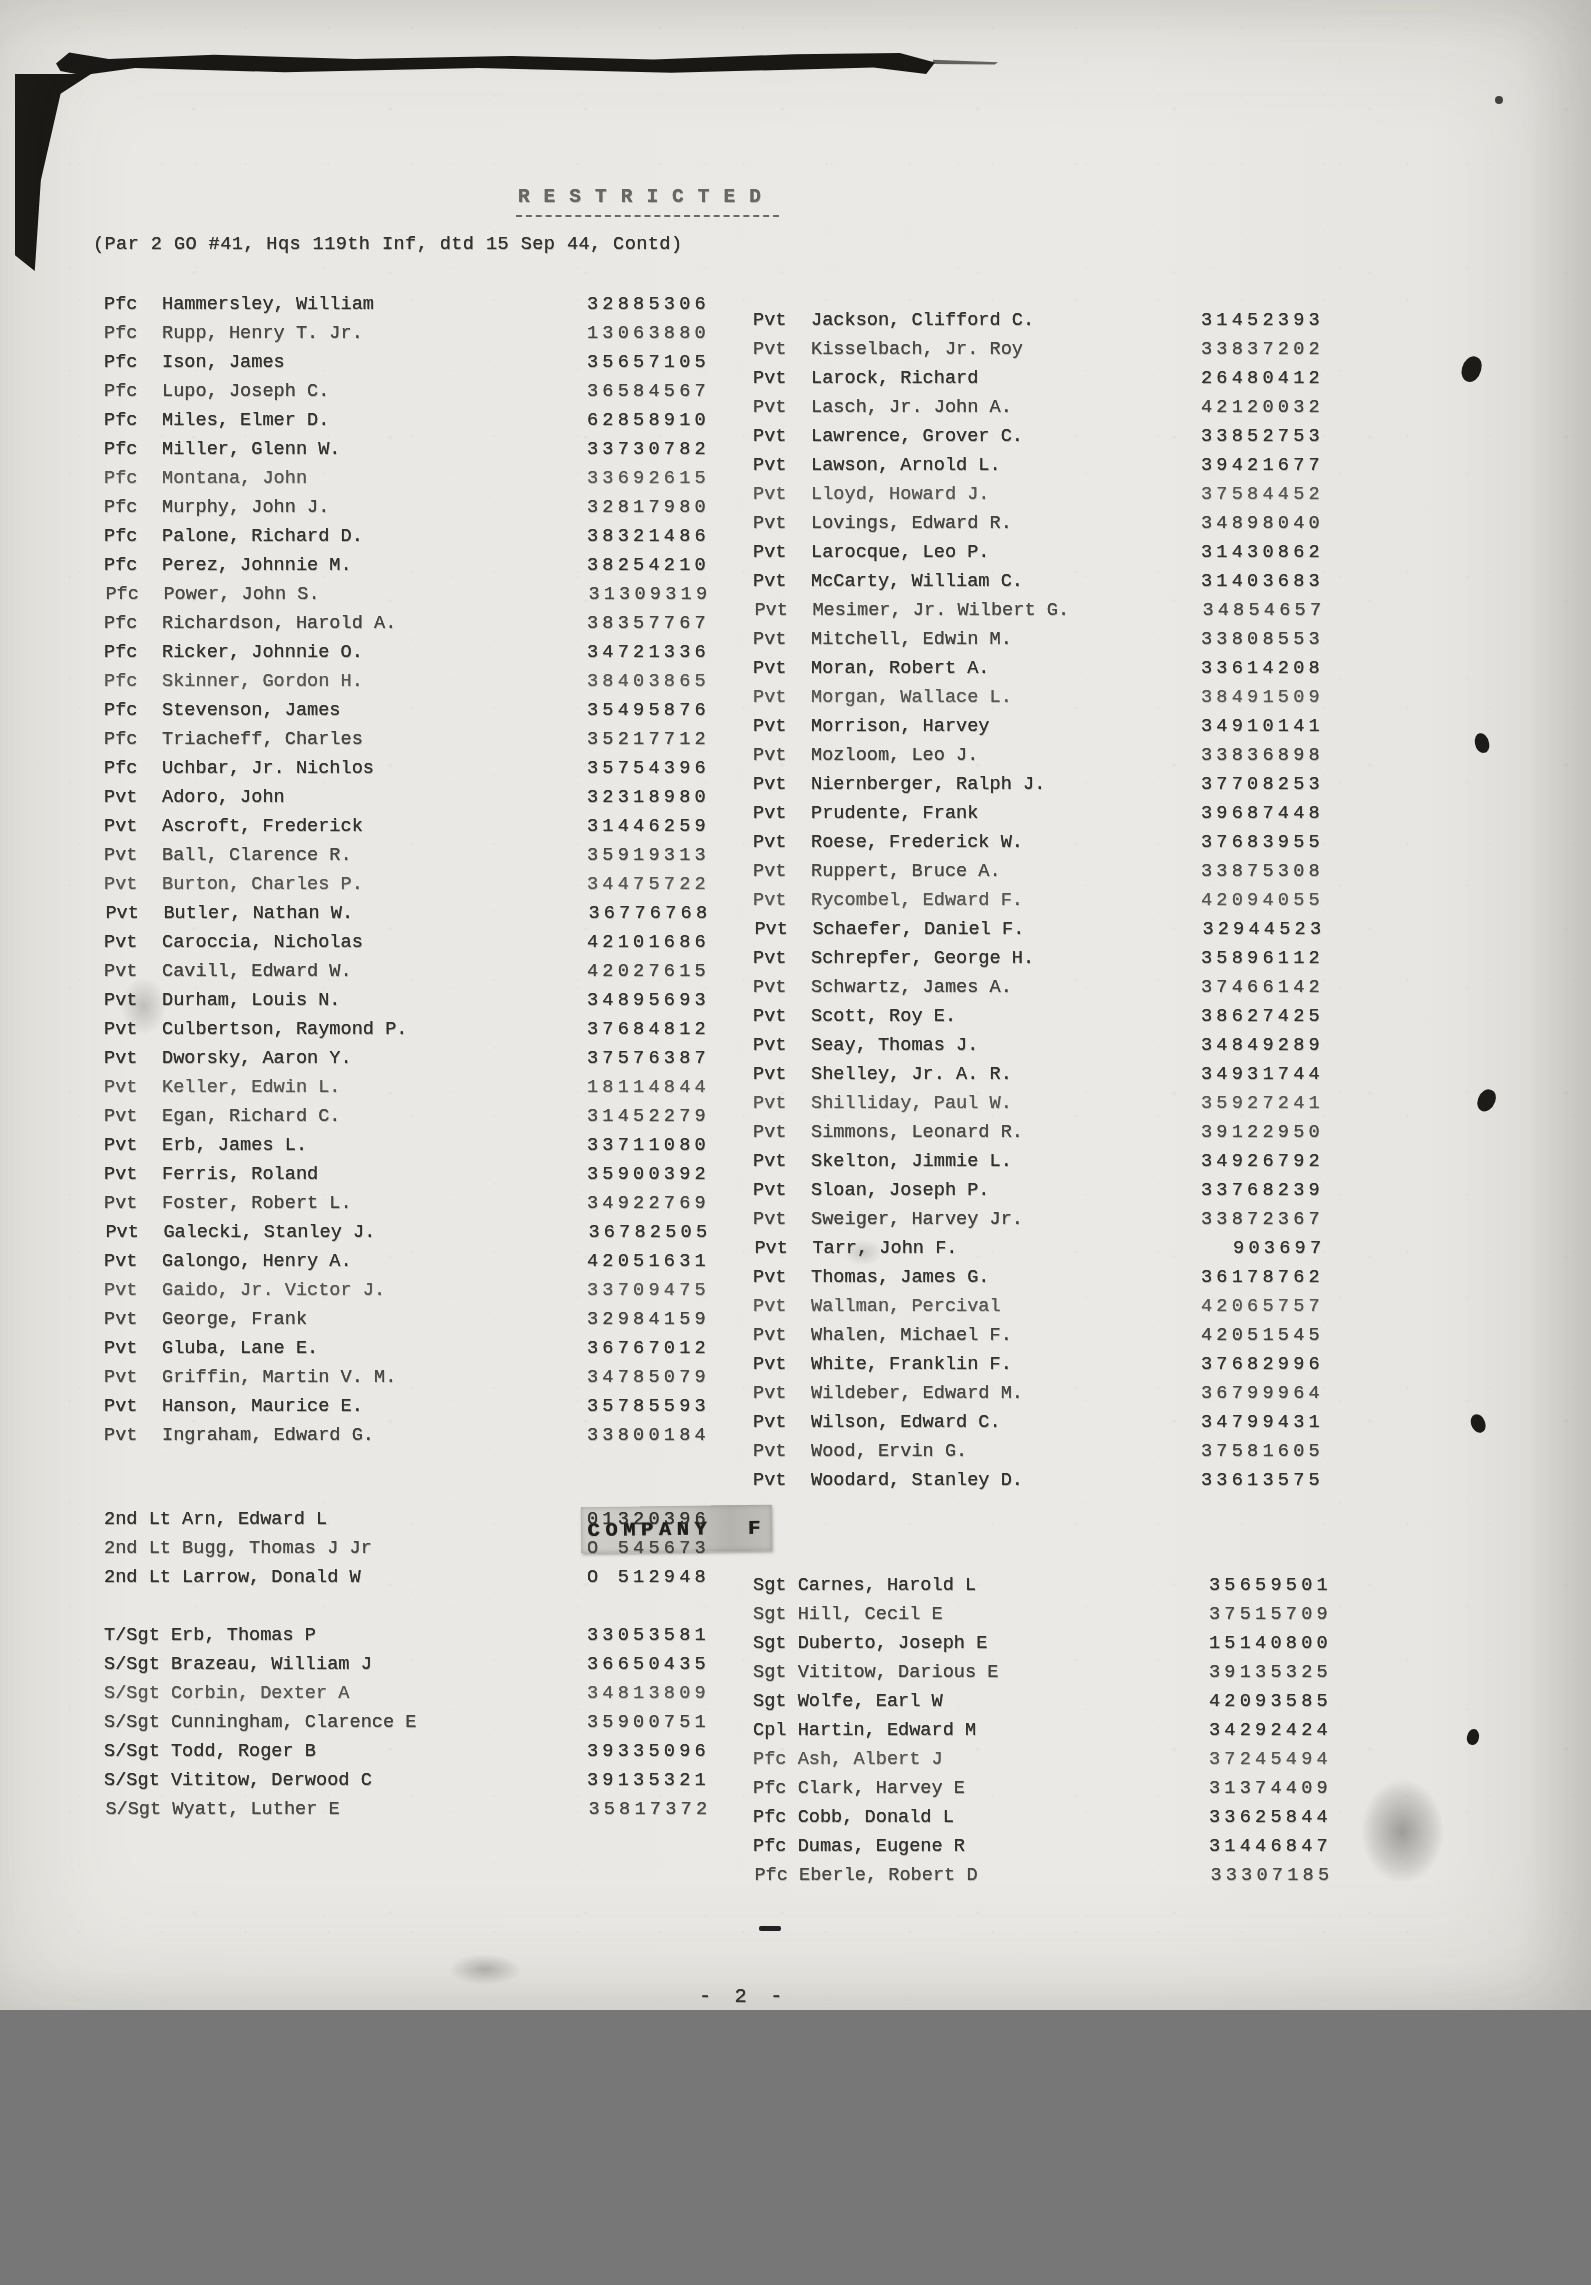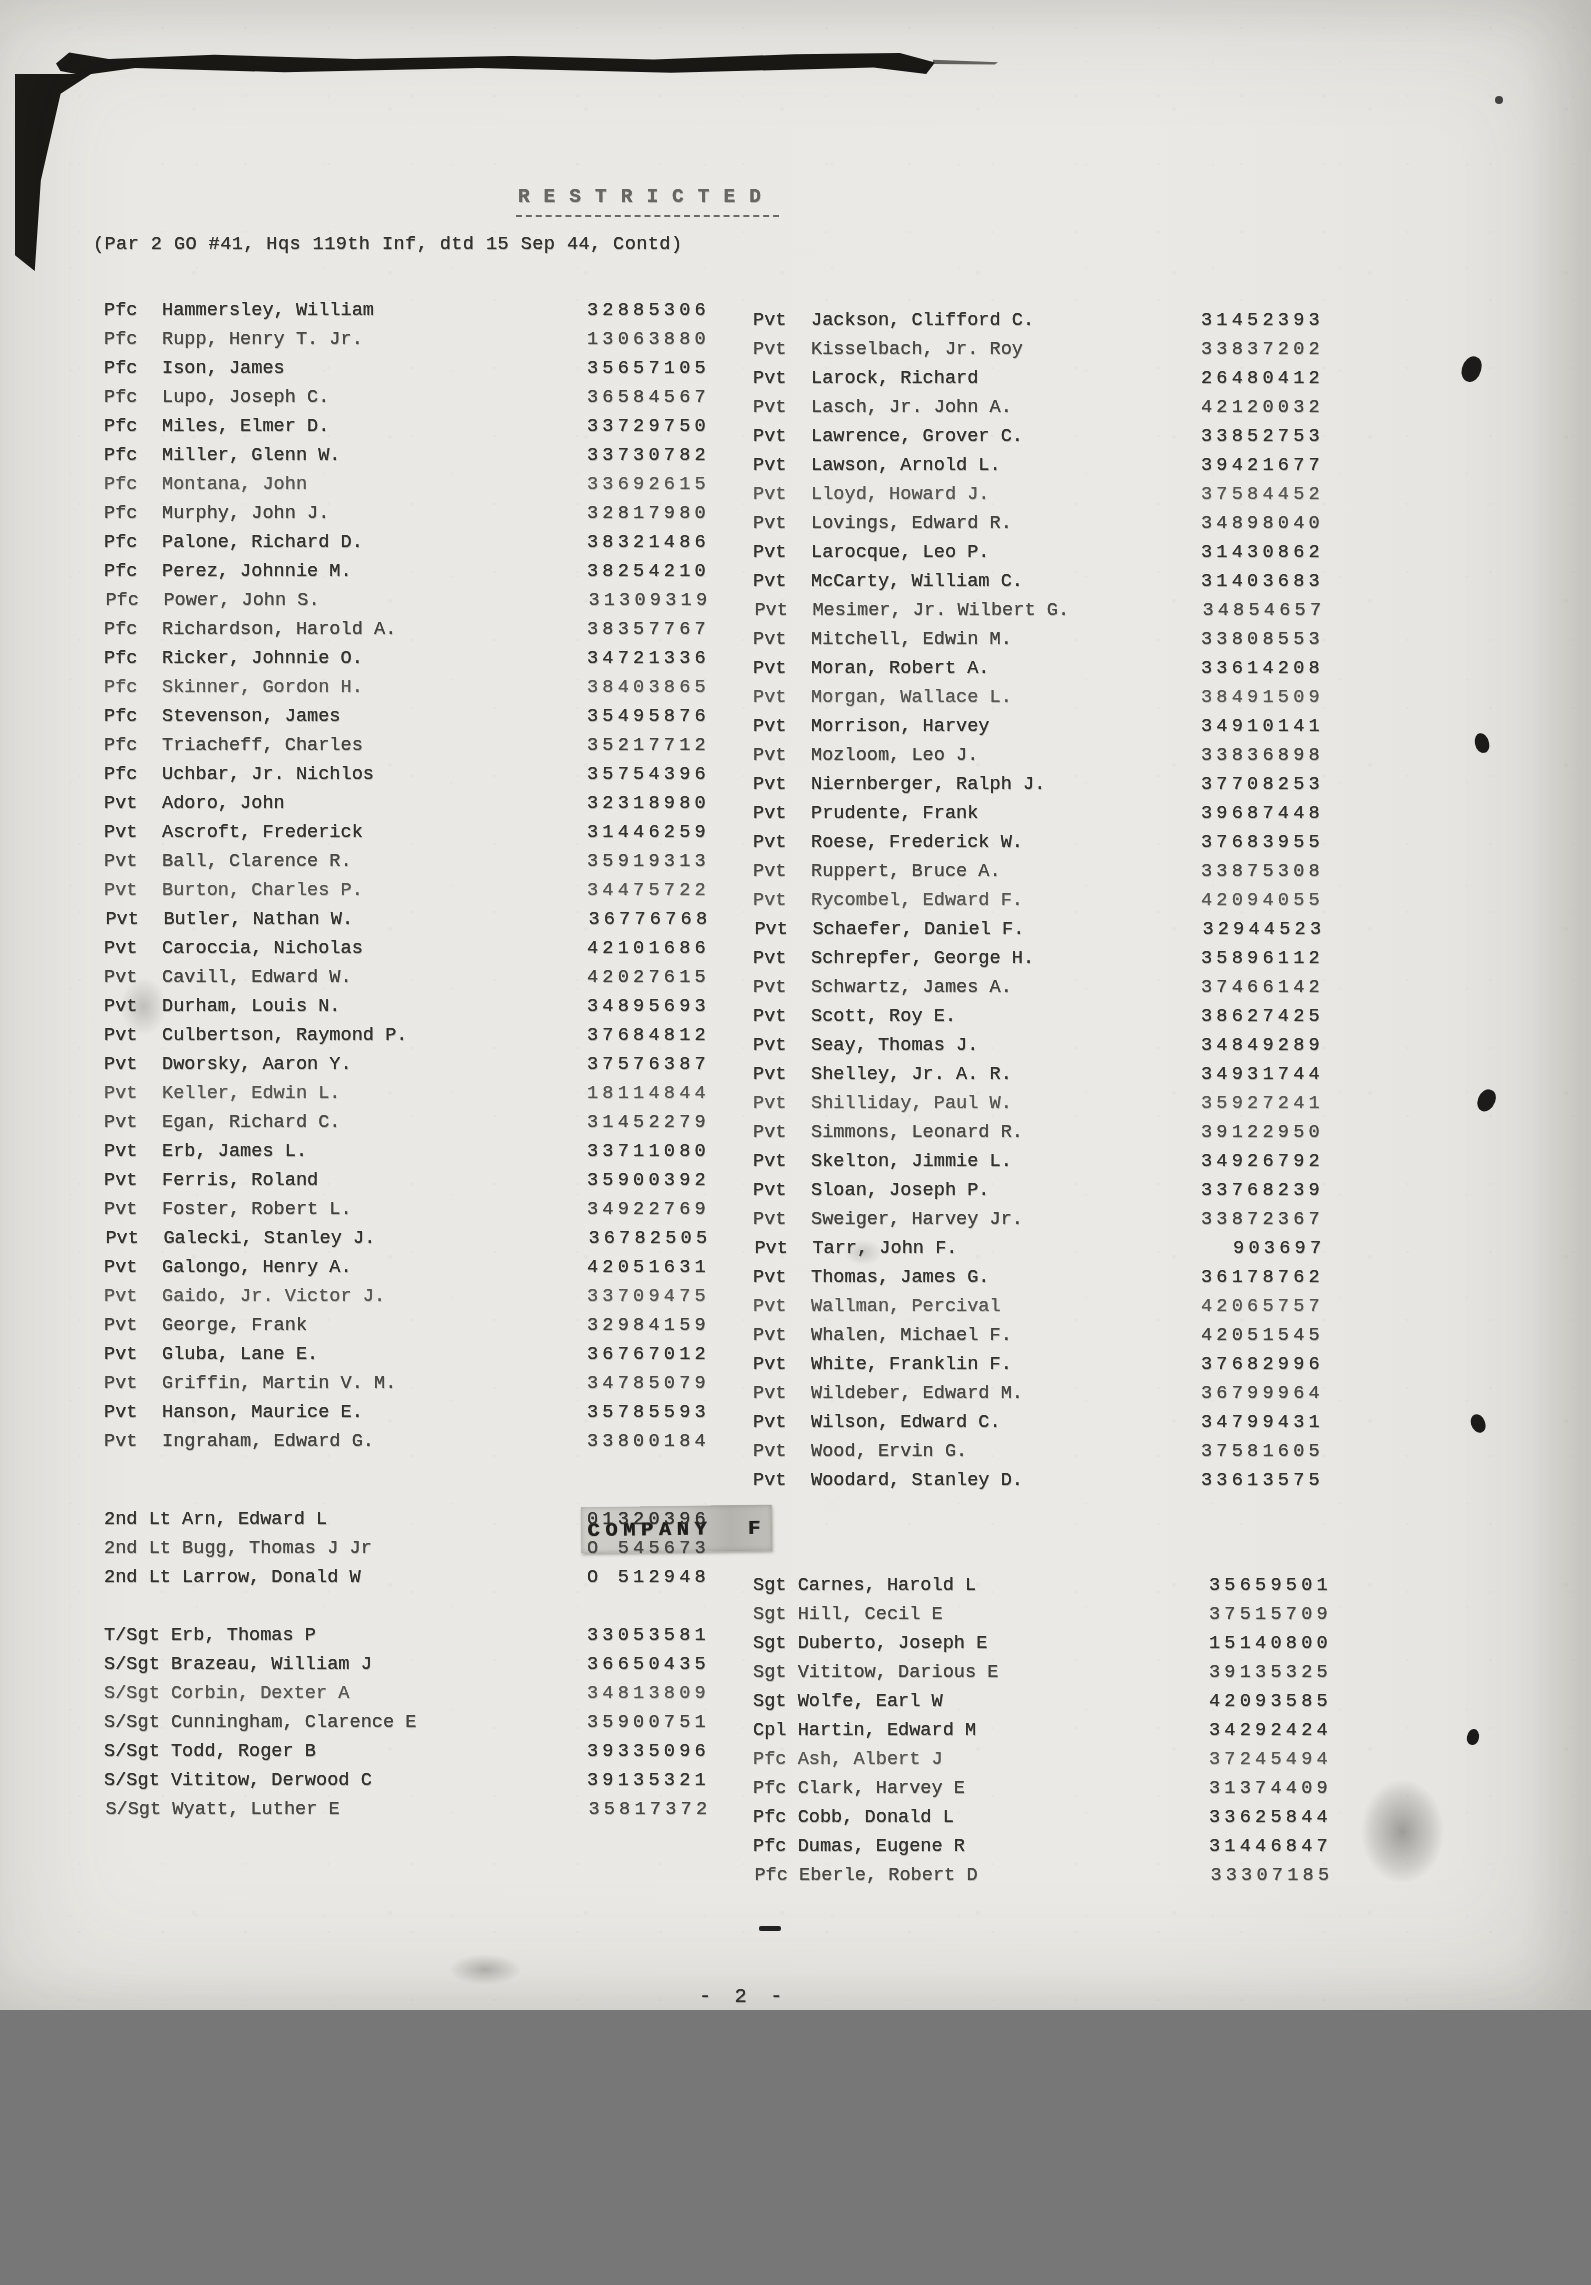--- a/index.html
+++ b/index.html
@@ -37,21 +37,21 @@
   .cls-top{left:516px;top:186px;letter-spacing:14px;color:#4c4b47;opacity:.82;
     border-bottom:2.8px dashed #514f4a;padding:0 3.7px 6.5px 1.9px;filter:blur(0.3px);}
   .cls-bottom{left:512px;top:2044px;letter-spacing:13px;color:#262522;
     border-bottom:3.7px solid #2b2a27;padding:0 5.6px 7.4px 1.9px;filter:blur(0.2px);
     text-shadow:0.9px 0 #2b2a27,0 0 0.6px rgba(40,40,36,.9);}
 
   .subtitle{position:absolute;left:93px;top:234px;font-size:18.6px;letter-spacing:0.4px;white-space:pre;filter:blur(0.2px);}
 
   
   .roster{position:absolute;width:557px;font-size:18.6px;line-height:29px;filter:blur(0.2px);}
-  .colL{left:104px;top:296px;}
+  .colL{left:104px;top:290px;}
   .colR{left:753px;top:306px;}
   .lowL{left:104px;top:1493px;margin-top:12px;}
   .lowR{left:753px;top:1571px;}
   .trow{position:relative;height:29px;}
   .trow .rank{position:absolute;left:0;top:0;}
   .trow .nm{position:absolute;left:58px;top:0;white-space:pre;}
   .trow .asn{position:absolute;left:483px;top:0;letter-spacing:4.2px;white-space:pre;}
   .colR .asn{left:448px;}
   .lower .nm{left:0;}
   .lowR .asn{left:456px;}
@@ -135,21 +135,21 @@
         <span class="asn">35657105</span>
       </div>
       <div class="trow">
         <span class="rank">Pfc</span>
         <span class="nm">Lupo, Joseph C.</span>
         <span class="asn">36584567</span>
       </div>
       <div class="trow">
         <span class="rank">Pfc</span>
         <span class="nm">Miles, Elmer D.</span>
-        <span class="asn">33729750</span>
+        <span class="asn">62858910</span>
       </div>
       <div class="trow">
         <span class="rank">Pfc</span>
         <span class="nm">Miller, Glenn W.</span>
         <span class="asn">33730782</span>
       </div>
       <div class="trow">
         <span class="rank">Pfc</span>
         <span class="nm">Montana, John</span>
         <span class="asn">33692615</span>

